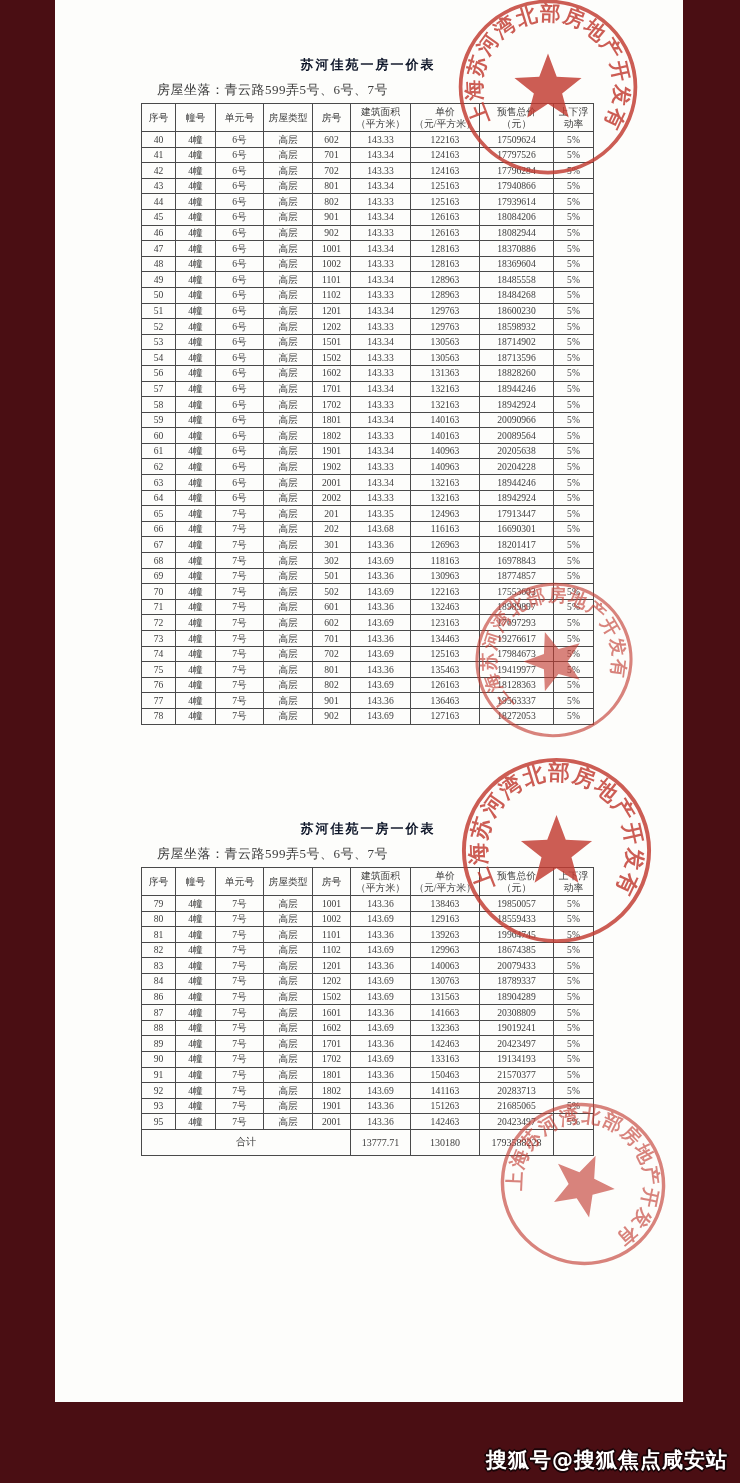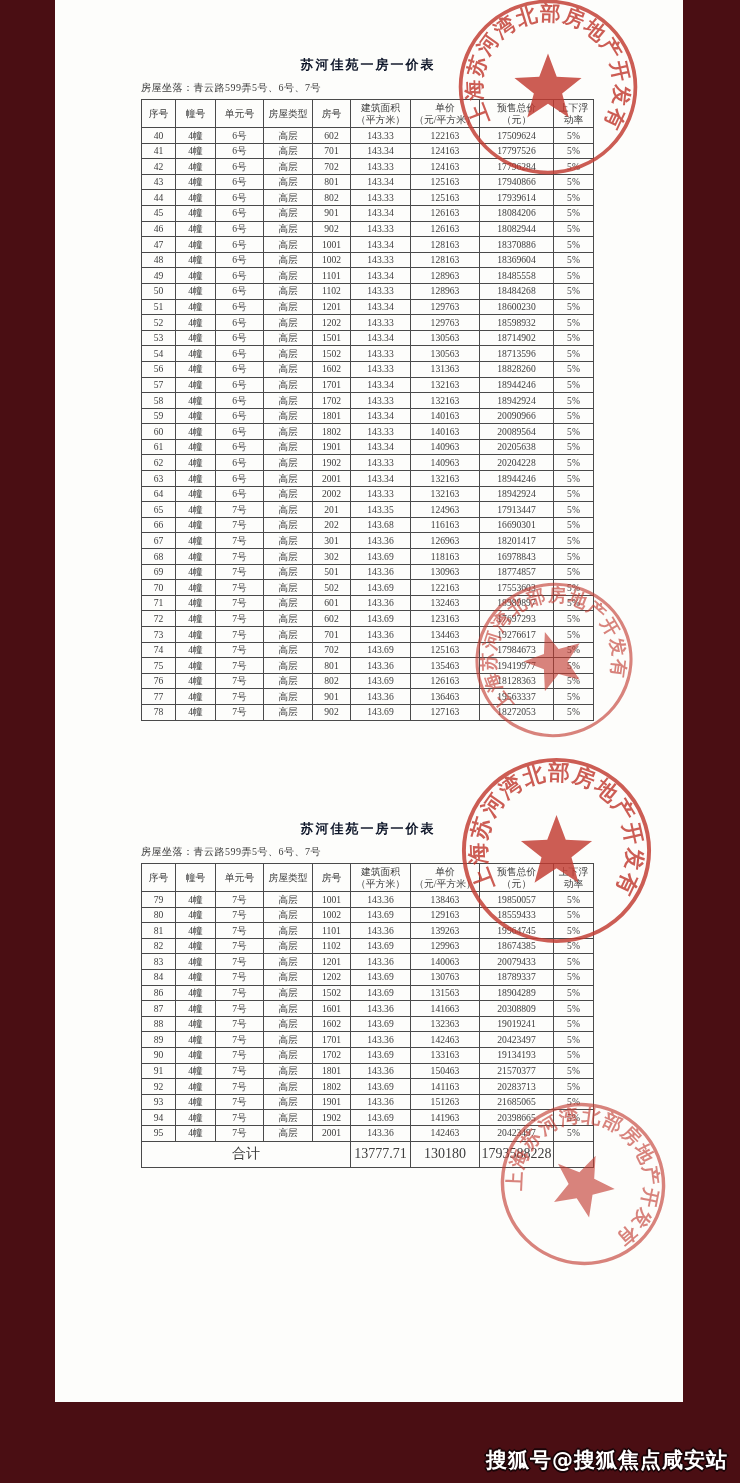--- a/index.html
+++ b/index.html
@@ -16,30 +16,30 @@
     width:628px;height:1402px;
     background:#fdfdfb;
   }
   .sheet{position:absolute;left:86px;width:454px;}
   .sheet1{top:56px;}
   .sheet2{top:820px;}
   .doc-title{
     font-size:13px;font-weight:bold;color:#0f172a;
     text-align:center;margin:0 0 7px 0;letter-spacing:2px;
   }
-  .loc-line{font-size:10px;color:#3a3a3a;margin:0 0 4px 0;letter-spacing:0.5px;}
+  .loc-line{font-size:13px;color:#3a3a3a;margin:0 0 4px 16px;letter-spacing:0.5px;}
   table{border-collapse:collapse;table-layout:fixed;width:452px;border:1.5px solid #3c3c3c;}
   th,td{
     border:1px solid #4a4a4a;
     text-align:center;color:#3c3c3c;
     padding:0;overflow:hidden;
   }
   th{font-size:9.8px;height:27px;font-weight:normal;white-space:pre-line;line-height:1.2;}
   tbody td{font-size:9.6px;height:14.6px;line-height:1;}
-  tfoot td{font-size:14px;height:25px;}
+  tfoot td{font-size:10px;height:25px;}
   
   .stamp{position:absolute;pointer-events:none;}
   .stampA{left:400px;top:-6px;width:186px;height:186px;opacity:.82;}
   .stampB{left:417px;top:578px;width:164px;height:164px;opacity:.62;transform:rotate(-18deg);}
   .stampC{left:403px;top:752px;width:197px;height:197px;opacity:.82;}
   .stampD{left:442px;top:1098px;width:172px;height:172px;opacity:.62;transform:rotate(24deg);}
   .stamp text{font-family:"Liberation Serif","DejaVu Serif",serif;font-weight:600;}
   
   .watermark{
     position:absolute;right:12px;bottom:9px;
@@ -691,31 +691,20 @@
               <td>4幢</td>
               <td>7号</td>
               <td>高层</td>
               <td>1901</td>
               <td>143.36</td>
               <td>151263</td>
               <td>21685065</td>
               <td>5%</td>
             </tr>
             <tr>
-              <td>94</td>
-              <td>4幢</td>
-              <td>7号</td>
-              <td>高层</td>
-              <td>1902</td>
-              <td>143.69</td>
-              <td>141963</td>
-              <td>20398665</td>
-              <td>5%</td>
-            </tr>
-            <tr>
               <td>95</td>
               <td>4幢</td>
               <td>7号</td>
               <td>高层</td>
               <td>2001</td>
               <td>143.36</td>
               <td>142463</td>
               <td>20423497</td>
               <td>5%</td>
             </tr>

